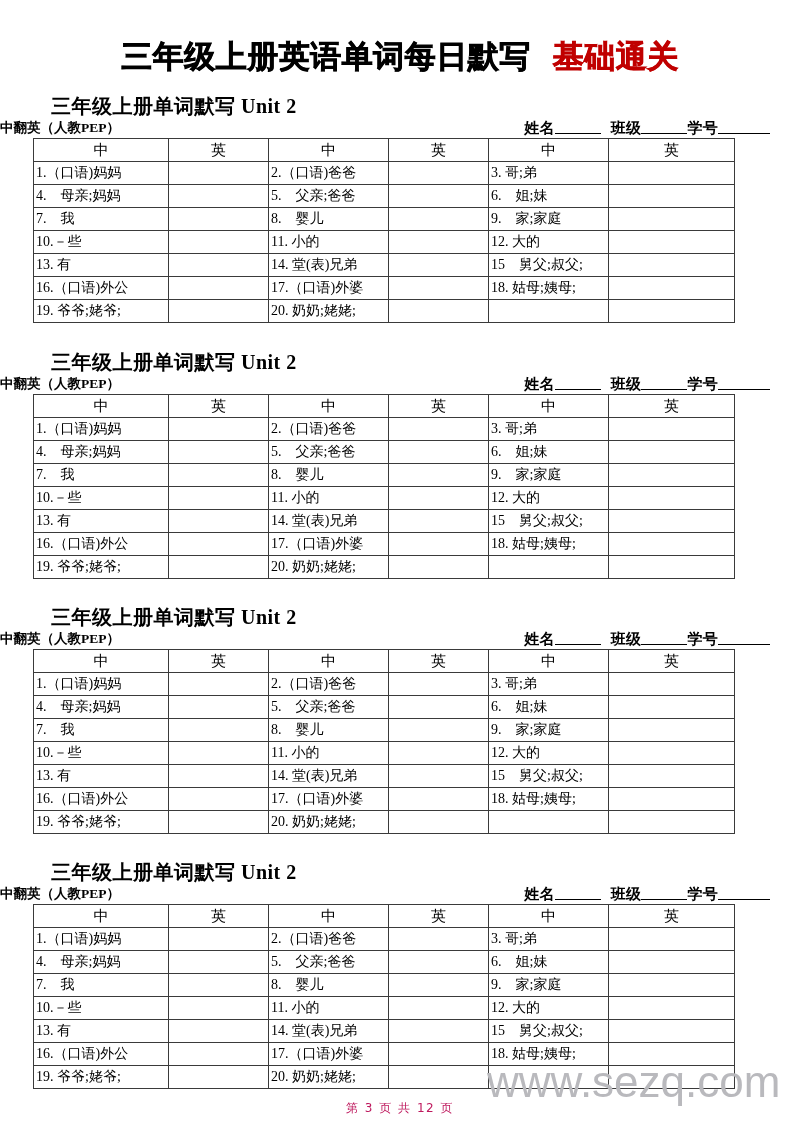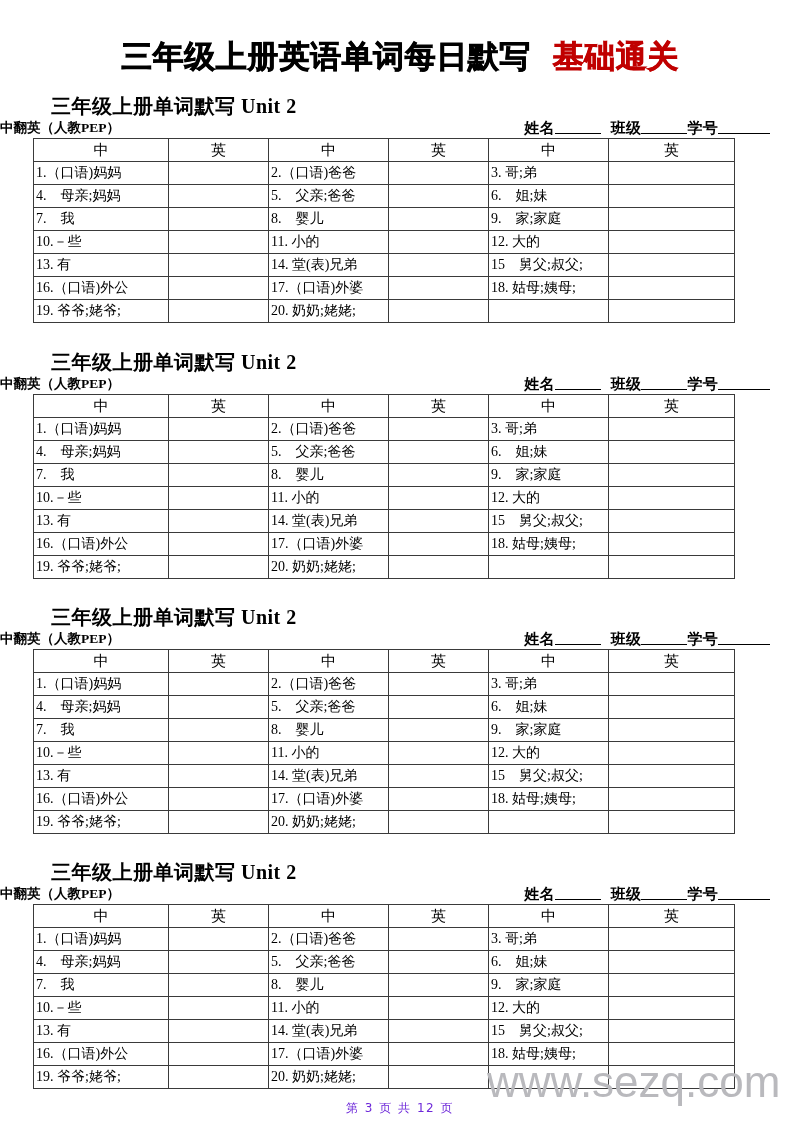--- a/index.html
+++ b/index.html
@@ -155,21 +155,21 @@
 
   
   .footer {
     position: absolute;
     left: 0;
     top: 1100px;
     width: 800px;
     text-align: center;
     font-size: 12px;
     line-height: 16px;
-    color: #6d28d9;
+    color: #be185d;
     font-family: "DejaVu Sans", "Liberation Sans", sans-serif;
     letter-spacing: 1.5px;
   }
 </style>
 </head>
 <body>
 
 <div class="page">
 
   <div class="doc-title">

